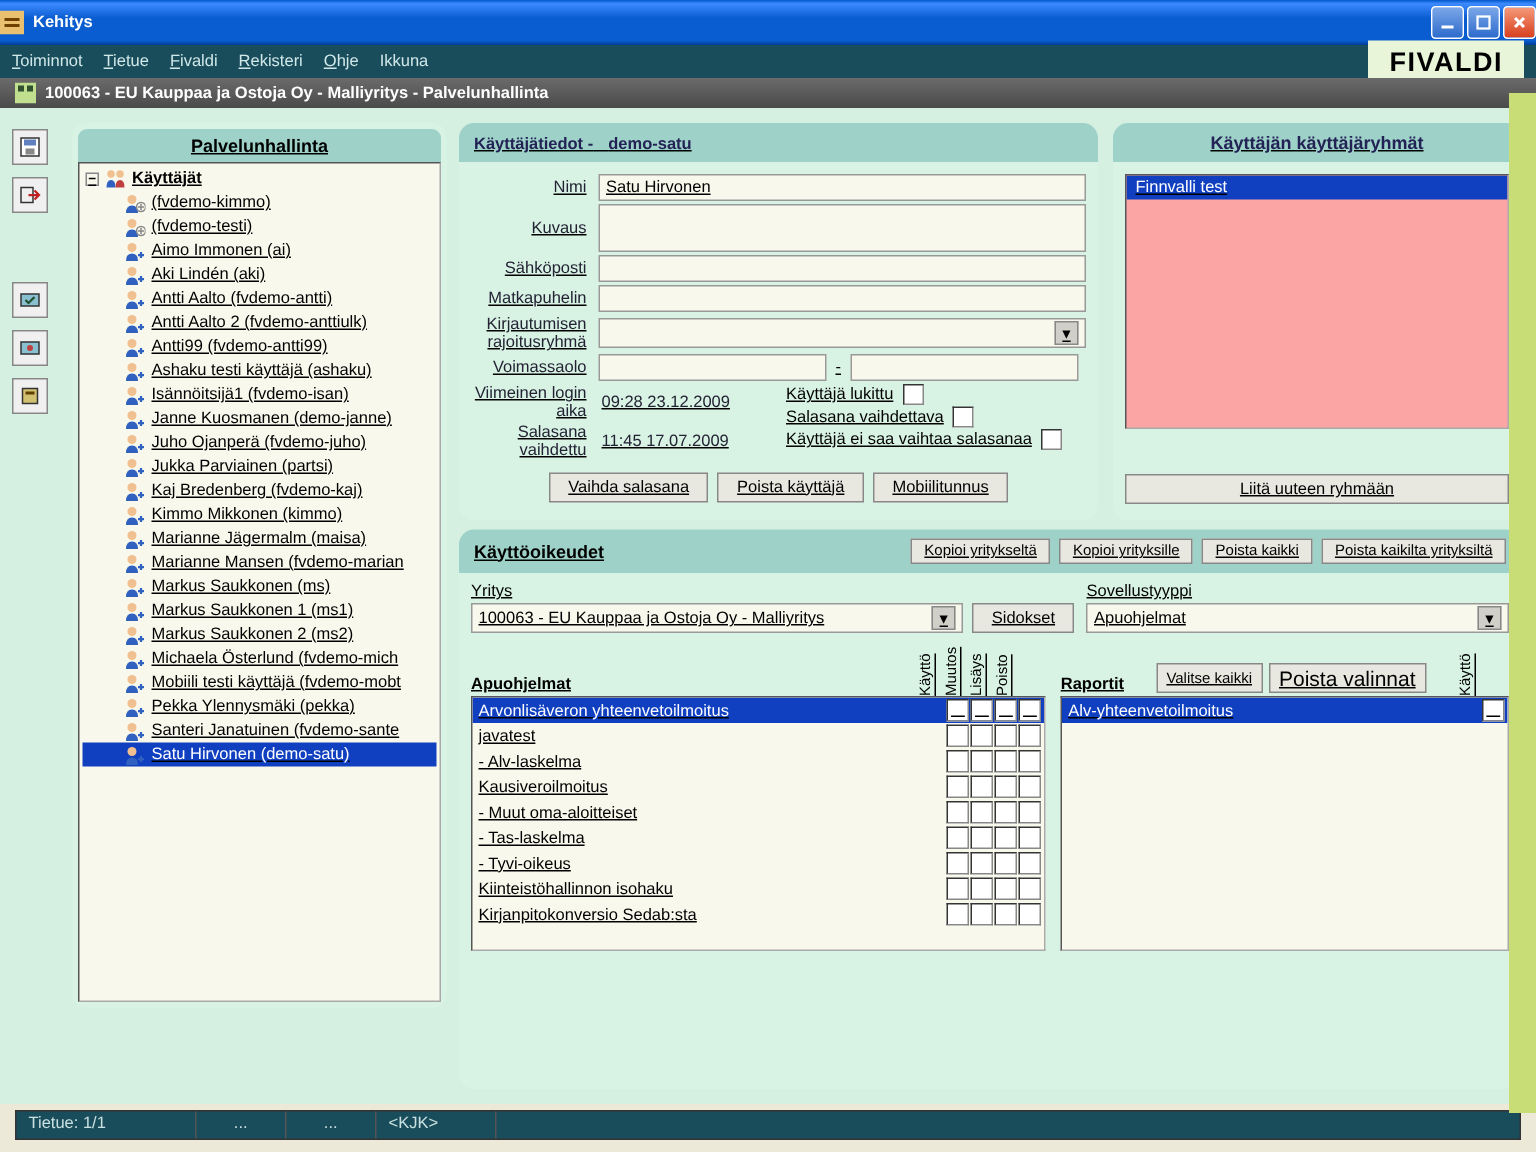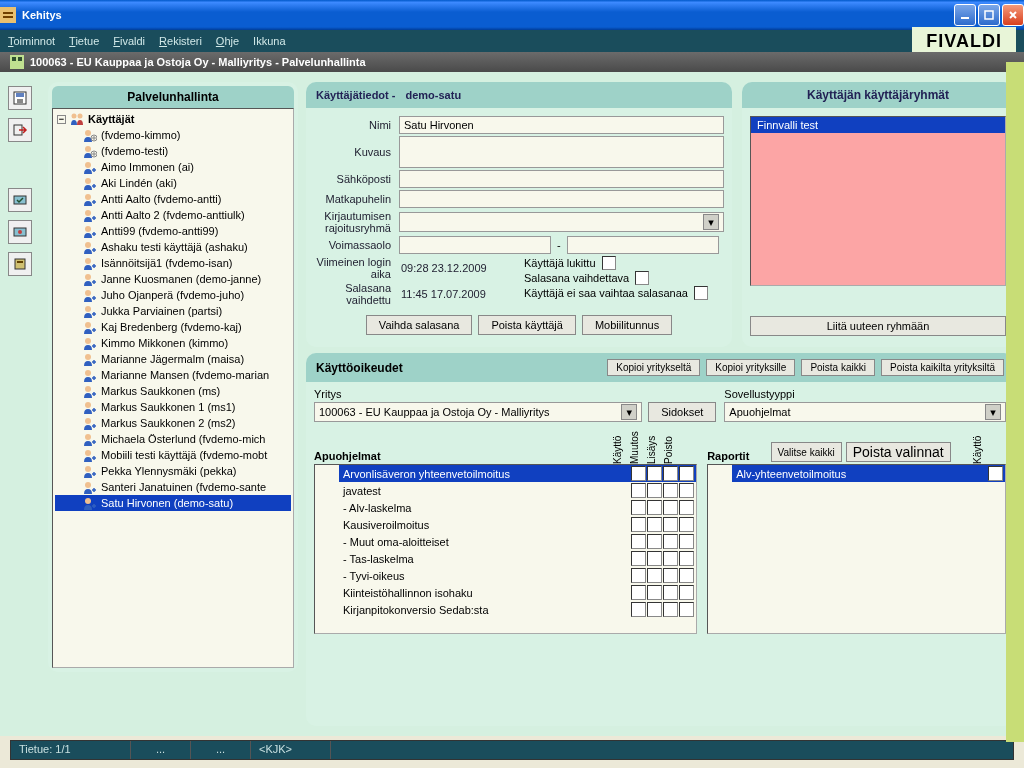--- a/index.html
+++ b/index.html
@@ -11,21 +11,21 @@
 .title-btn { width: 22px; height: 22px; border: 1px solid #fff; border-radius: 3px; display: flex; align-items: center; justify-content: center; color: white; font-weight: bold; font-size: 12px; cursor: pointer; }
 .title-btn.min { background: linear-gradient(to bottom, #7ba7e8, #2d6bcc); }
 .title-btn.max { background: linear-gradient(to bottom, #7ba7e8, #2d6bcc); }
 .title-btn.close { background: linear-gradient(to bottom, #f59a7a, #d83f1e); }
 .menubar { height: 22px; background: #1a4d5c; display: flex; align-items: center; padding: 0 8px; color: #d0e8e8; gap: 14px; }
 .menubar span { cursor: pointer; }
 .menubar u { text-decoration: underline; }
 .brand { margin-left: auto; background: #e8f5d8; color: #000; padding: 4px 14px; font-weight: bold; font-size: 18px; letter-spacing: 1px; font-family: Arial, sans-serif; }
 .subhdr { height: 20px; background: linear-gradient(to bottom, #6b6b6b, #4a4a4a); color: white; display: flex; align-items: center; padding: 0 10px; font-weight: bold; }
 .subhdr-icon { width: 14px; height: 14px; margin-right: 6px; }
-.content { flex: 1; background: #d5f0e0; display: flex; padding: 10px 10px 10px 8px; gap: 0; position: relative; }
+.content { flex: 1; background: #d5f0e0; display: flex; padding: 10px 10px 10px 8px; gap: 0; position: relative; text-decoration: underline; }
 .side-toolbar { width: 40px; display: flex; flex-direction: column; gap: 8px; padding-top: 4px; }
 .tb-btn { width: 24px; height: 24px; background: #f0f0f0; border: 1px solid #888; display: flex; align-items: center; justify-content: center; cursor: pointer; }
 .tb-sep { height: 30px; }
 .panel-left { width: 250px; height: 590px; display: flex; flex-direction: column; border-radius: 10px; background: #d8f2e4; padding: 4px; }
 .panel-header { background: #9ed2c8; text-align: center; font-weight: bold; padding: 4px; border-radius: 6px 6px 0 0; font-size: 12px; }
 .tree { flex: 1; background: #f8f8ec; border: 1px inset #aaa; overflow-y: auto; padding: 2px; }
 .tree-root { display: flex; align-items: center; gap: 4px; padding: 1px 2px; font-weight: bold; }
 .tree-item { display: flex; align-items: center; gap: 4px; padding: 1px 2px 1px 28px; cursor: pointer; white-space: nowrap; overflow: hidden; }
 .tree-item.selected { background: #1040c0; color: white; }
 .user-icon { width: 14px; height: 14px; flex-shrink: 0; }
@@ -56,21 +56,21 @@
 .filter-col { display: flex; flex-direction: column; gap: 2px; }
 .dropdown { background: #f8f8ec; border: 1px solid #999; height: 20px; display: flex; align-items: center; padding: 0 4px; position: relative; }
 .dropdown-arrow { margin-left: auto; width: 16px; height: 16px; background: #d0d0c8; border: 1px solid #888; display: flex; align-items: center; justify-content: center; }
 .perm-grids { flex: 1; display: flex; gap: 10px; }
 .grid-panel { flex: 1; display: flex; flex-direction: column; }
 .grid-panel.narrow { flex: 0.78; }
 .grid-header { display: flex; align-items: flex-end; height: 36px; gap: 0; }
 .grid-title { font-weight: bold; padding-bottom: 2px; }
 .grid-cols { margin-left: auto; display: flex; gap: 1px; padding-right: 18px; }
 .col-label { width: 16px; height: 36px; font-size: 10px; writing-mode: vertical-rl; transform: rotate(180deg); text-align: left; }
-.grid-body { flex: 1; background: #f8f8ec; border: 1px inset #aaa; overflow-y: scroll; max-height: 170px; padding-left: 24px; }
+.grid-body { flex: 1; background: #f8f8ec; border: 1px inset #aaa; overflow-y: scroll; max-height: 170px; }
 .grid-row { display: flex; align-items: center; padding: 1px 2px; }
 .grid-row.selected { background: #1040c0; color: white; }
 .grid-label { flex: 1; white-space: nowrap; overflow: hidden; padding-left: 2px; }
 .grid-checks { display: flex; gap: 1px; }
 .gcb { width: 15px; height: 15px; background: #fff; border: 1px inset #888; display: flex; align-items: center; justify-content: center; font-size: 11px; line-height: 1; }
 .select-btns { margin-left: auto; display: flex; gap: 4px; padding-bottom: 2px; }
 .grid-panel.narrow .grid-cols { padding-right: 18px; }
 .bottom-status { height: 20px; border: 1px solid #333; display: flex; margin: 4px 10px 8px 10px; background: #1a4d5c; color: #c8e0e0; }
 .status-cell { padding: 2px 8px; border-right: 1px solid #555; min-width: 120px; }
 .status-cell.small { min-width: 60px; text-align: center; }

